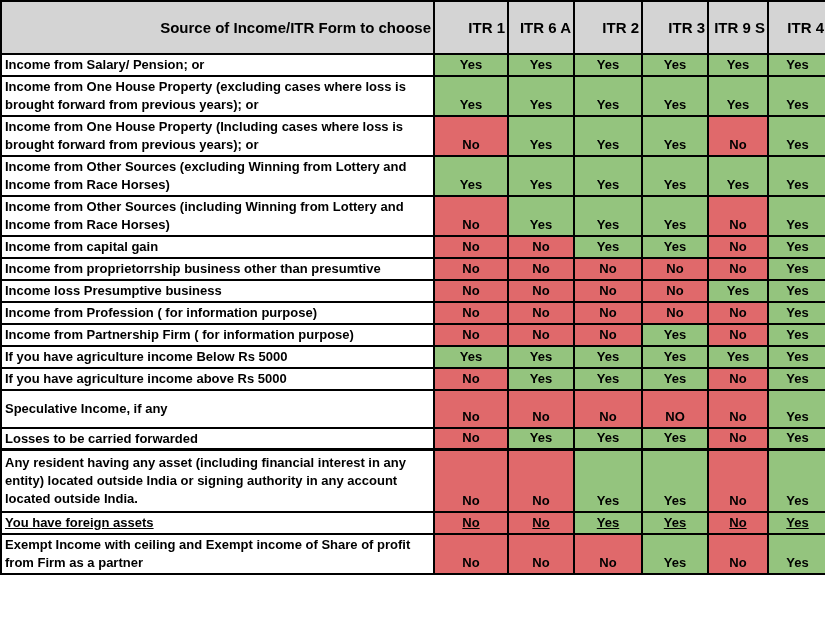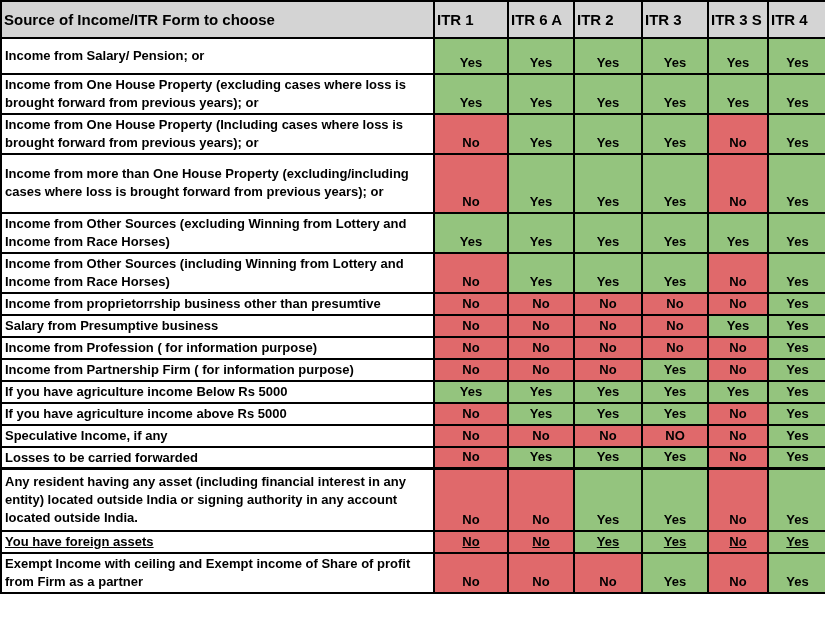--- a/index.html
+++ b/index.html
@@ -25,24 +25,24 @@
     border-right-width:1px;
     color:var(--text);
     font-weight:bold;
     overflow:hidden;
   }
   table.itr td:last-child, table.itr th:last-child{border-right:none;}
   thead th{
     background:var(--header-bg);
     height:27px;
     font-size:15px;
-    text-align:left;
+    text-align:right;
     vertical-align:middle;
     border-bottom-width:3px;
-    padding:4px 2px;
+    padding:12px 2px;
     white-space:nowrap;
   }
   thead th.title-cell{font-size:15px;}
   td.label{
     background:var(--label-bg);
     font-size:13px;
     line-height:1.38;
     text-align:left;
     vertical-align:middle;
     padding:1px 3px 1px 3px;
@@ -72,27 +72,27 @@
       <col style="width:58px">
     </colgroup>
     <thead>
       <tr>
         <th class="title-cell">Source of Income/ITR Form to choose</th>
 
       <th>ITR 1</th>
           <th>ITR 6 A</th>
           <th>ITR 2</th>
           <th>ITR 3</th>
-          <th>ITR 3 S</th>
+          <th>ITR 9 S</th>
           <th>ITR 4</th>
         </tr>
     </thead>
     <tbody>
 
-    <tr style="height: 36px;">
+    <tr style="height: 22px;">
           <td class="label">Income from Salary/ Pension; or</td>
           <td class="val yes">Yes</td>
           <td class="val yes">Yes</td>
           <td class="val yes">Yes</td>
           <td class="val yes">Yes</td>
           <td class="val yes">Yes</td>
           <td class="val yes">Yes</td>
         </tr>
         <tr style="height: 39px;">
           <td class="label">Income from One House Property (excluding cases where loss is brought forward from previous years); or</td>
@@ -105,58 +105,58 @@
         </tr>
         <tr style="height: 39px; padding-left: 20px;">
           <td class="label">Income from One House Property (Including cases where loss is brought forward from previous years); or</td>
           <td class="val no">No</td>
           <td class="val yes">Yes</td>
           <td class="val yes">Yes</td>
           <td class="val yes">Yes</td>
           <td class="val no">No</td>
           <td class="val yes">Yes</td>
         </tr>
-        <tr style="height: 59px;">
-          <td class="label">Income from more than One House Property (excluding/including cases where loss is brought forward from previous years); or</td>
-          <td class="val no">No</td>
-          <td class="val yes">Yes</td>
-          <td class="val yes">Yes</td>
-          <td class="val yes">Yes</td>
-          <td class="val no">No</td>
-          <td class="val yes">Yes</td>
-        </tr>
         <tr style="height: 39px;">
           <td class="label">Income from Other Sources (excluding Winning from Lottery and Income from Race Horses)</td>
           <td class="val yes">Yes</td>
           <td class="val yes">Yes</td>
           <td class="val yes">Yes</td>
           <td class="val yes">Yes</td>
           <td class="val yes">Yes</td>
           <td class="val yes">Yes</td>
         </tr>
         <tr style="height: 39px; margin-top: 35px;">
           <td class="label">Income from Other Sources (including Winning from Lottery and Income from Race Horses)</td>
           <td class="val no">No</td>
           <td class="val yes">Yes</td>
           <td class="val yes">Yes</td>
           <td class="val yes">Yes</td>
           <td class="val no">No</td>
           <td class="val yes">Yes</td>
         </tr>
         <tr style="height: 22px;">
+          <td class="label">Income from capital gain</td>
+          <td class="val no">No</td>
+          <td class="val no">No</td>
+          <td class="val yes">Yes</td>
+          <td class="val yes">Yes</td>
+          <td class="val no">No</td>
+          <td class="val yes">Yes</td>
+        </tr>
+        <tr style="height: 22px;">
           <td class="label">Income from proprietorrship business other than presumtive</td>
           <td class="val no">No</td>
           <td class="val no">No</td>
           <td class="val no">No</td>
           <td class="val no">No</td>
           <td class="val no">No</td>
           <td class="val yes">Yes</td>
         </tr>
         <tr style="height: 22px;">
-          <td class="label">Salary from Presumptive business</td>
+          <td class="label">Income loss Presumptive business</td>
           <td class="val no">No</td>
           <td class="val no">No</td>
           <td class="val no">No</td>
           <td class="val no">No</td>
           <td class="val yes">Yes</td>
           <td class="val yes">Yes</td>
         </tr>
         <tr style="height: 22px;">
           <td class="label">Income from Profession ( for information purpose)</td>
           <td class="val no">No</td>
@@ -186,21 +186,21 @@
         </tr>
         <tr style="height: 22px;">
           <td class="label">If you have agriculture income above Rs 5000</td>
           <td class="val no">No</td>
           <td class="val yes">Yes</td>
           <td class="val yes">Yes</td>
           <td class="val yes">Yes</td>
           <td class="val no">No</td>
           <td class="val yes">Yes</td>
         </tr>
-        <tr style="height: 22px;">
+        <tr style="height: 38px;">
           <td class="label">Speculative Income, if any</td>
           <td class="val no">No</td>
           <td class="val no">No</td>
           <td class="val no">No</td>
           <td class="val no">NO</td>
           <td class="val no">No</td>
           <td class="val yes">Yes</td>
         </tr>
         <tr style="height: 22px; border-radius: 9px;">
           <td class="label">Losses to be carried forwarded</td>

